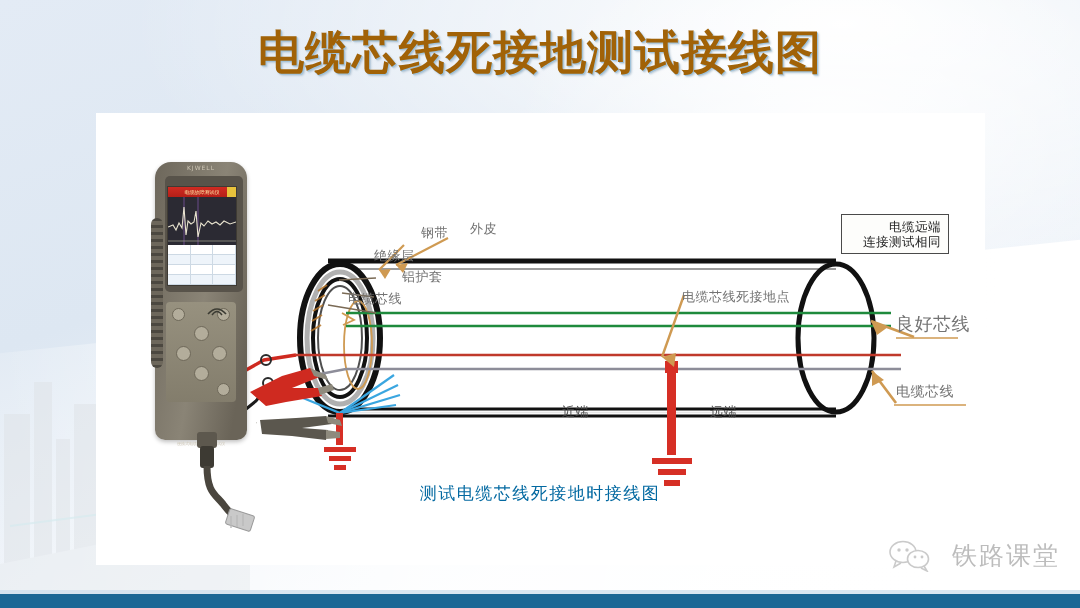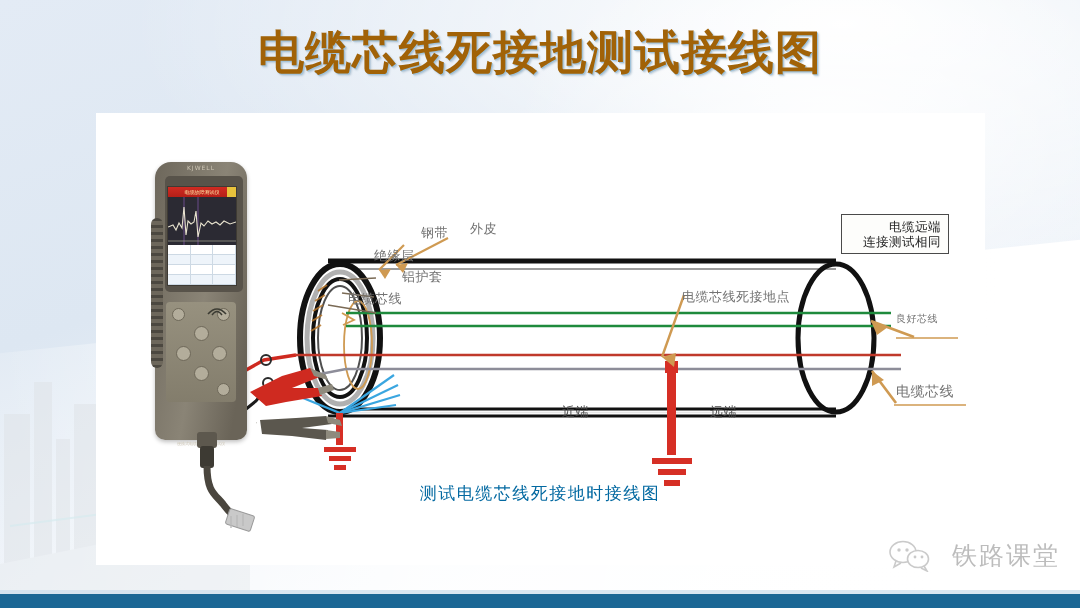--- a/index.html
+++ b/index.html
@@ -355,21 +355,21 @@
   <div class="lbl" style="left:374px;top:268px;margin-left:28px;">铝护套</div>
   <div class="lbl" style="left:348px;top:290px;">电缆芯线</div>
   <div class="lbl" style="left:421px;top:224px;">钢带</div>
   <div class="lbl" style="left:470px;top:220px;text-align:right;">外皮</div>
 
   <div class="lbl" style="left:682px;top:288px;">电缆芯线死接地点</div>
 
   <div class="lbl gray" style="left:562px;top:383px;">近端</div>
   <div class="lbl gray" style="left:710px;top:383px;">远端</div>
 
-  <div class="lbl" style="left:896px;top:312px;font-size:10px;">良好芯线</div>
+  <div class="lbl" style="left:896px;top:312px;font-size:18px;">良好芯线</div>
   <div class="lbl" style="left:896px;top:383px;font-size:14px;">电缆芯线</div>
 
   <div class="caption" style="left:0;right:0;top:482px;text-align:center;">测试电缆芯线死接地时接线图</div>
 
   <div class="wm">
     <svg width="44" height="32" viewBox="0 0 44 32">
       <ellipse cx="15" cy="12" rx="13" ry="10.5" fill="none" stroke="#8c8c8c" stroke-width="1.6"></ellipse>
       <path d="M8 21 L6 27 L13 23" fill="none" stroke="#8c8c8c" stroke-width="1.6"></path>
       <circle cx="11" cy="10" r="1.7" fill="#8c8c8c"></circle>
       <circle cx="19" cy="10" r="1.7" fill="#8c8c8c"></circle>

